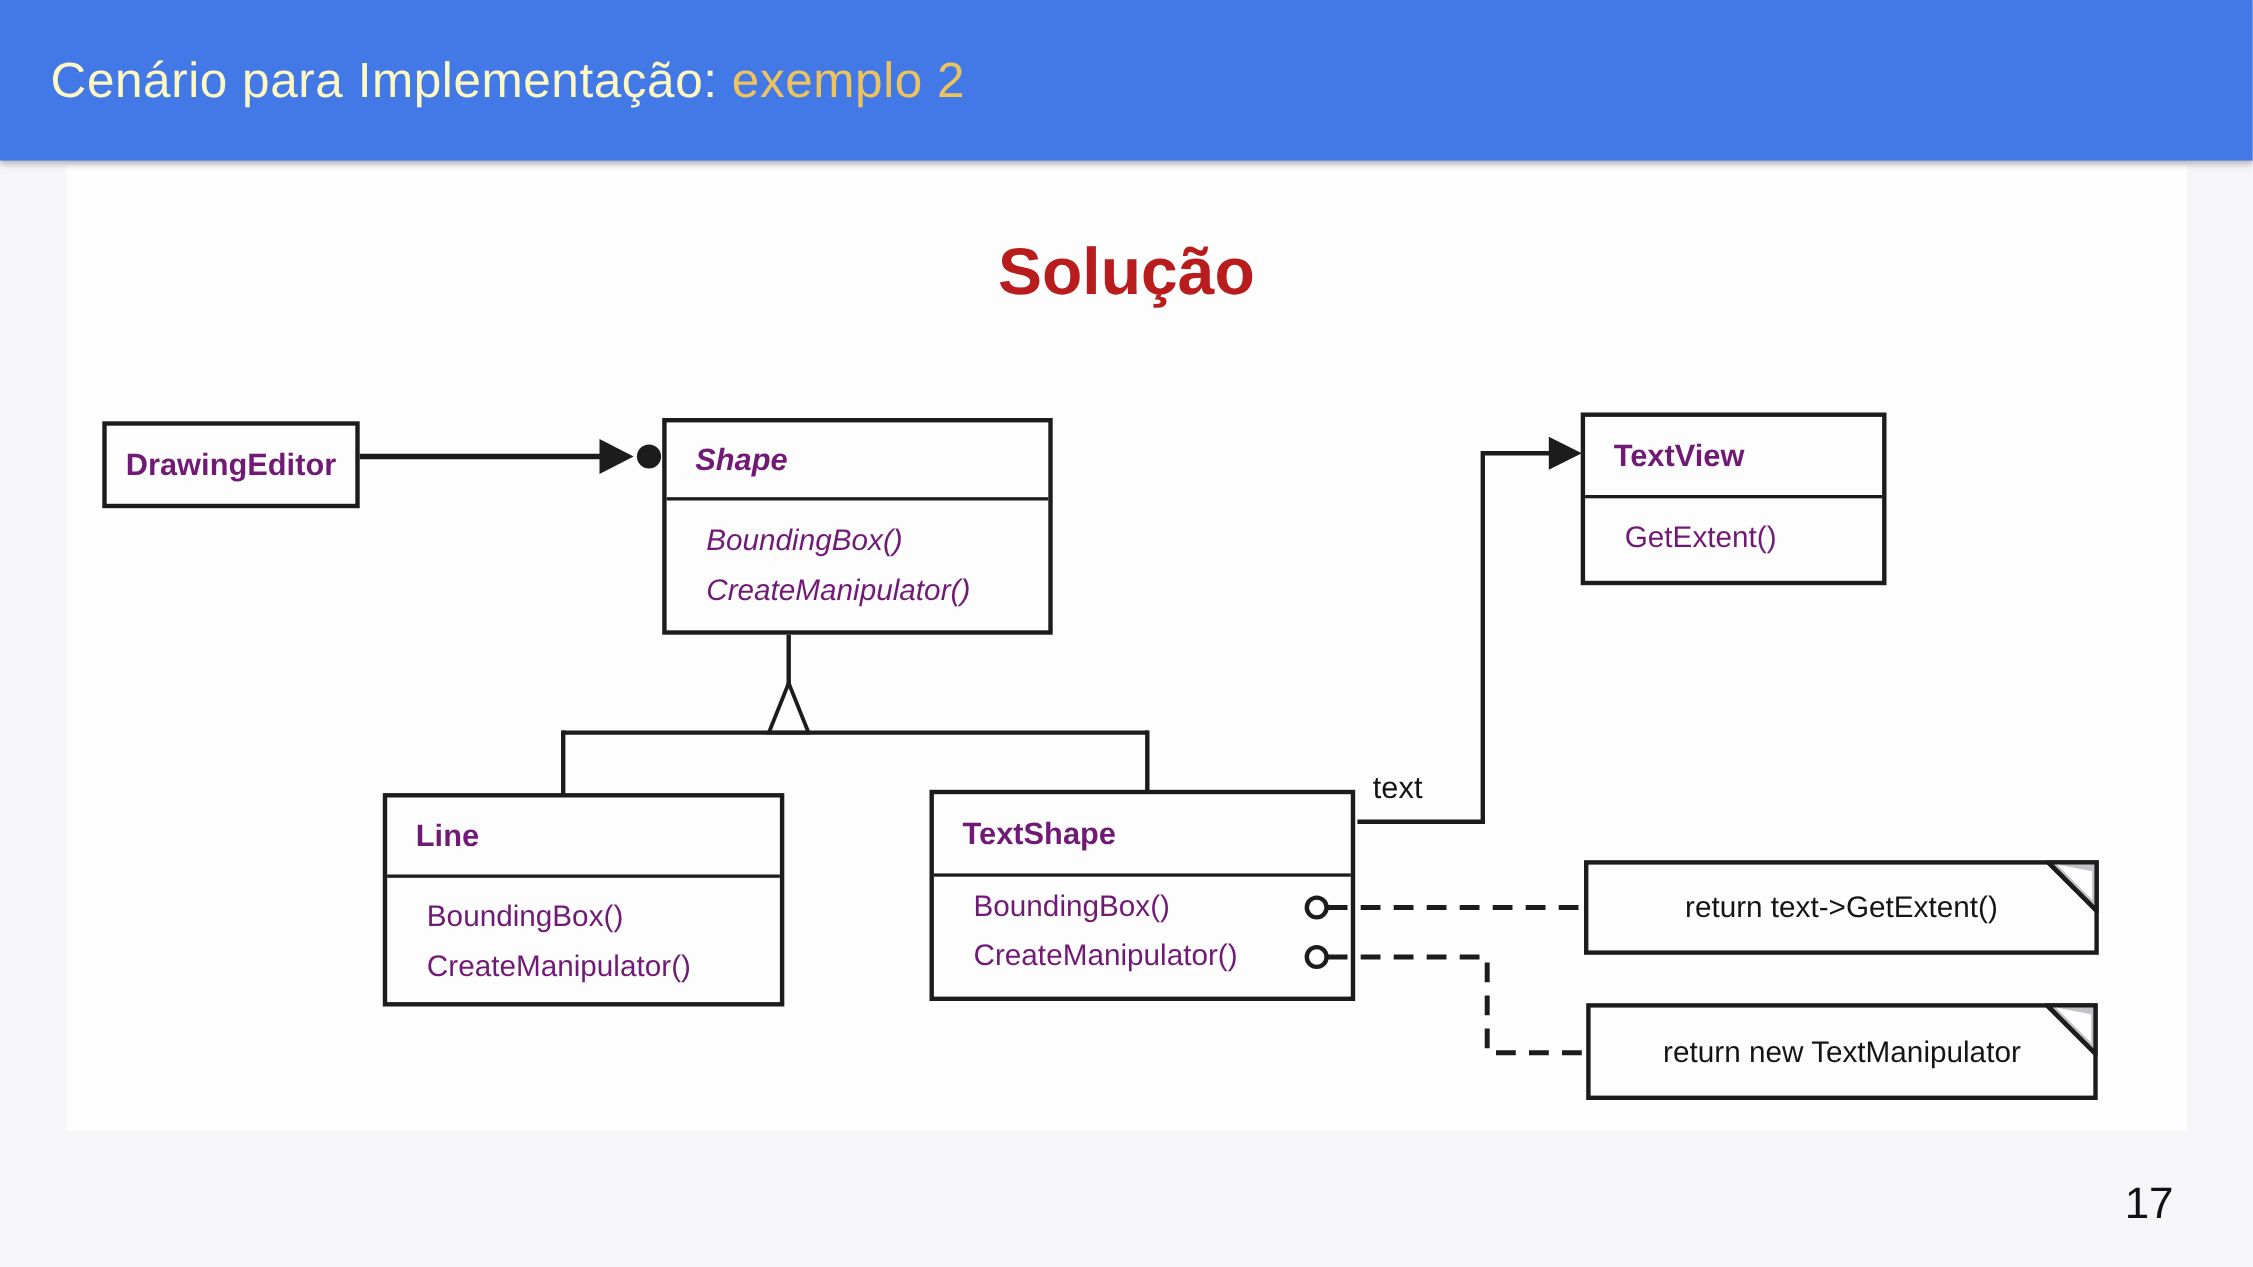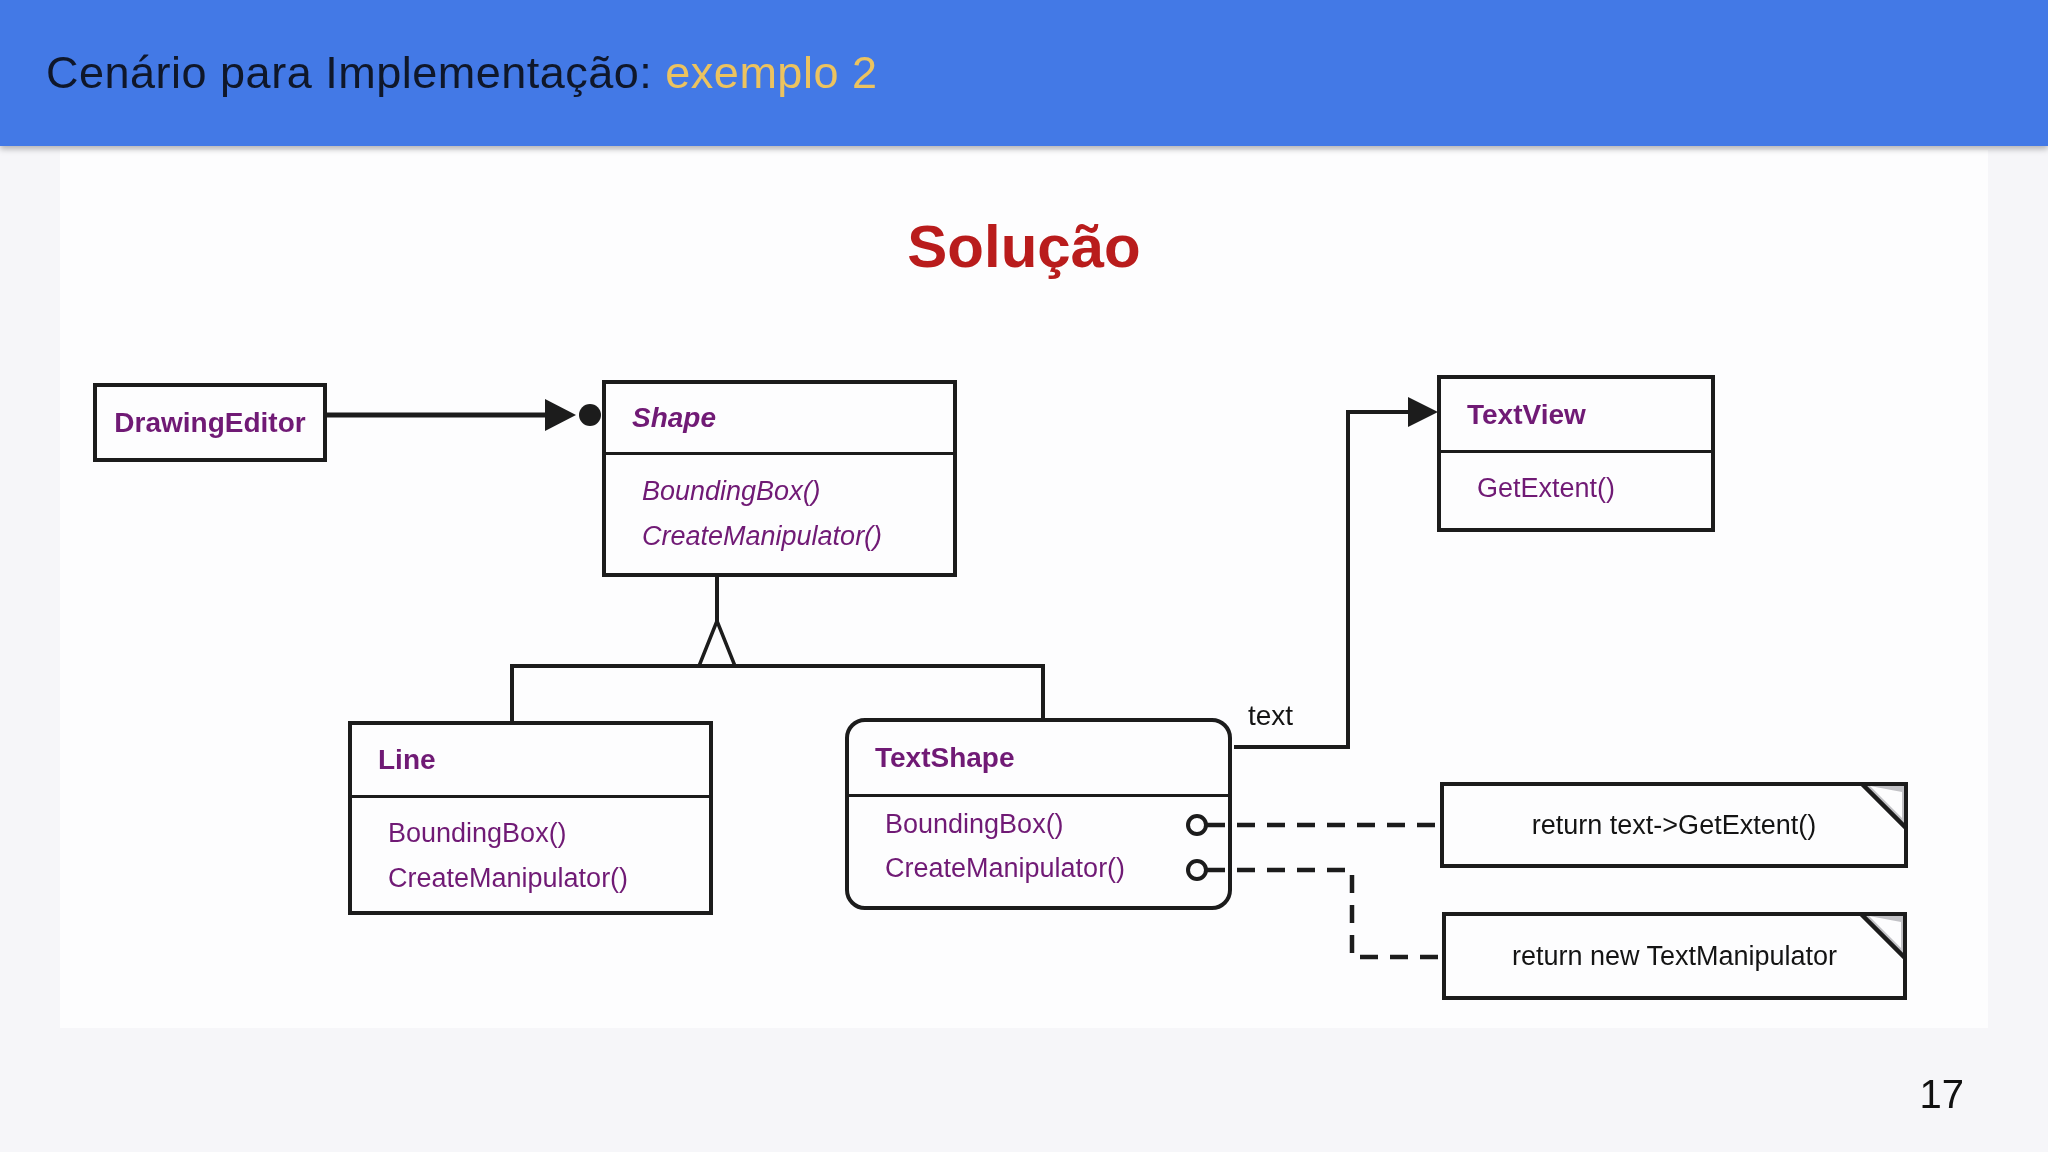--- a/index.html
+++ b/index.html
@@ -12,21 +12,21 @@
   }
 
   
   .hdr {
     position:absolute; left:0; top:0; width:2048px; height:146px;
     background:#4379e6; display:flex; align-items:center;
     padding-left:46px;
     box-shadow:0 3px 6px rgba(0,0,0,0.28);
     z-index:5;
   }
-  .hdr-prefix { color:#0f172a; font-size:45px; letter-spacing:0.5px; white-space:pre;text-align:center; }
+  .hdr-prefix { color:#fef9c3; font-size:45px; letter-spacing:0.5px; white-space:pre;text-align:center; }
   .hdr-highlight { color:#ecc35f; font-size:45px; letter-spacing:0.5px; }
 
   
   .scan {
     position:absolute; left:60px; top:150px; width:1928px; height:878px;
     background:#fdfdfe; z-index:1;
   }
 
   .slide-title {
     position:absolute; left:0; top:212px; width:2048px;
@@ -57,21 +57,21 @@
   .box-shape .cls-body { padding-top:14px; }
 
   .box-text-view { left:1437px; top:375px; width:278px; height:157px; }
   .box-text-view .cls-title-wrap { height:74px; }
   .box-text-view .cls-body { padding-top:13px; }
 
   .box-line { left:348px; top:721px; width:365px; height:194px; }
   .box-line .cls-title-wrap { height:73px; }
   .box-line .cls-body { padding-top:13px; }
 
-  .box-text-shape { left:845px; top:718px; width:387px; height:192px;border-radius:20px; }
+  .box-text-shape { left:845px; top:718px; width:387px; height:192px; }
   .box-text-shape .cls-title-wrap { height:75px; }
   .box-text-shape .cls-body { padding-top:5px; line-height:44px; }
   .box-text-shape .cls-body .m { line-height:44px; }
 
   
   .text-label {
     position:absolute; left:1248px; top:700px; font-size:28px; color:#141414;
     z-index:3;
   }
 
@@ -86,21 +86,21 @@
   .dogear { position:absolute; top:-4px; right:-4px; width:48px; height:48px; }
 
   
   .overlay {
     position:absolute; left:0; top:0; width:2048px; height:1152px;
     z-index:4; pointer-events:none;
   }
 
   
   .page-num {
-    position:absolute; right:84px; top:1072px; font-size:40px; color:#111;
+    position:absolute; right:72px; top:1072px; font-size:40px; color:#111;
     z-index:3;
   }
 </style>
 </head>
 <body>
 
 <div class="slide">
 
   <div class="hdr">
     <span class="hdr-prefix">Cenário para Implementação: </span>

